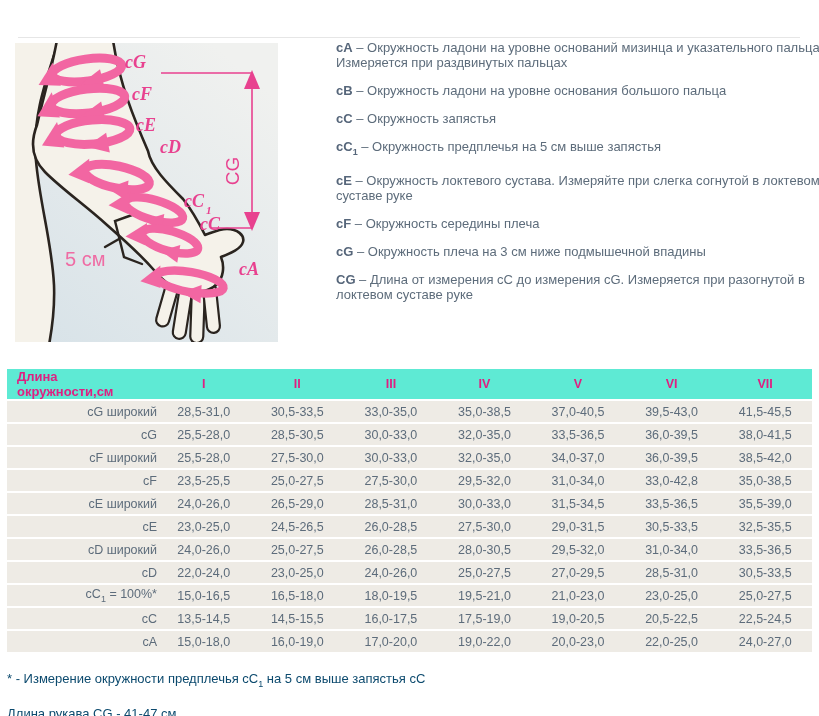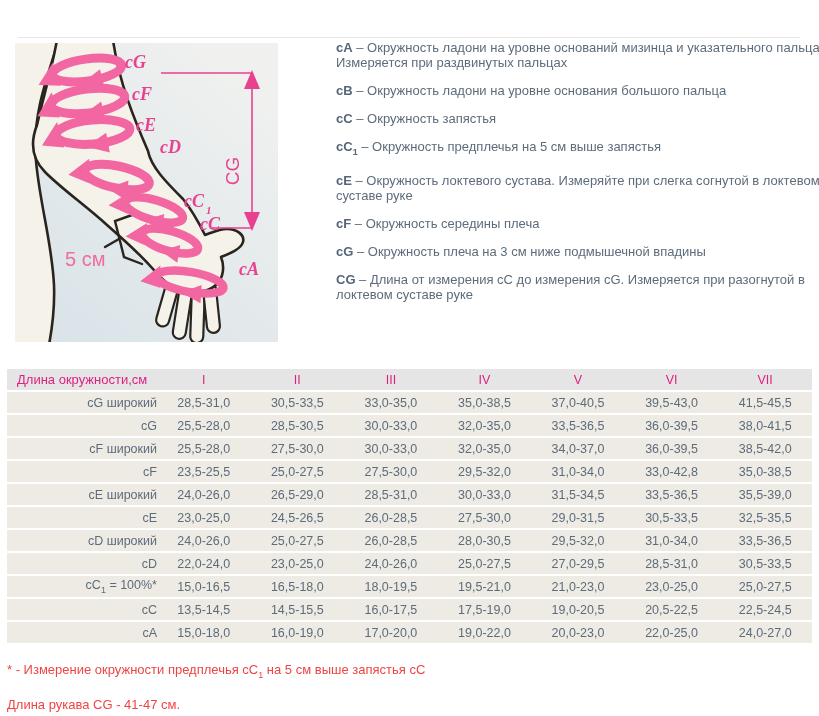--- a/index.html
+++ b/index.html
@@ -10,28 +10,28 @@
   .diagram{position:absolute;left:15px;top:43px;width:263px;height:299px;}
   
   .descriptions{position:absolute;left:292px;top:40px;width:512px;margin-left:44px;}
   .desc{margin:0 0 13px 0;font-size:13px;line-height:15px;color:#5d6c7b;}
   .desc b{font-weight:bold;color:#56667a;}
   sub{font-size:9px;}
   
   .table-section{position:absolute;left:7px;top:367px;width:805px;}
   table{width:805px;border-collapse:separate;border-spacing:0 2px;table-layout:fixed;}
   th,td{height:21px;font-size:12.5px;vertical-align:middle;padding:0;}
-  th{background:#e5e5e5;color:#df1f81;font-weight:normal;}
+  th{background:#5eead4;color:#df1f81;font-weight:bold;}
   th.lblh{width:140px;text-align:left;padding-left:10px;font-size:13px;}
   th.col{text-align:center;}
   td{background:#eeebe5;color:#5d6c7b;}
   td.lbl{text-align:right;padding-left:10px;}
   td.val{text-align:center;}
   .footnotes{margin-top:17px;}
-  .footnote{margin:0 0 14px 0;font-size:13px;line-height:15px;color:#ef4444;}
+  .footnote{margin:0 0 14px 0;font-size:13px;line-height:15px;color:#0c4a6e;}
 </style>
 </head>
 <body>
 
 <div class="divider"></div>
 
 <div class="diagram">
   <svg width="263" height="299" viewBox="0 0 263 299">
     <defs>
       <linearGradient id="bgg" x1="0%" y1="100%" x2="75%" y2="0%">

